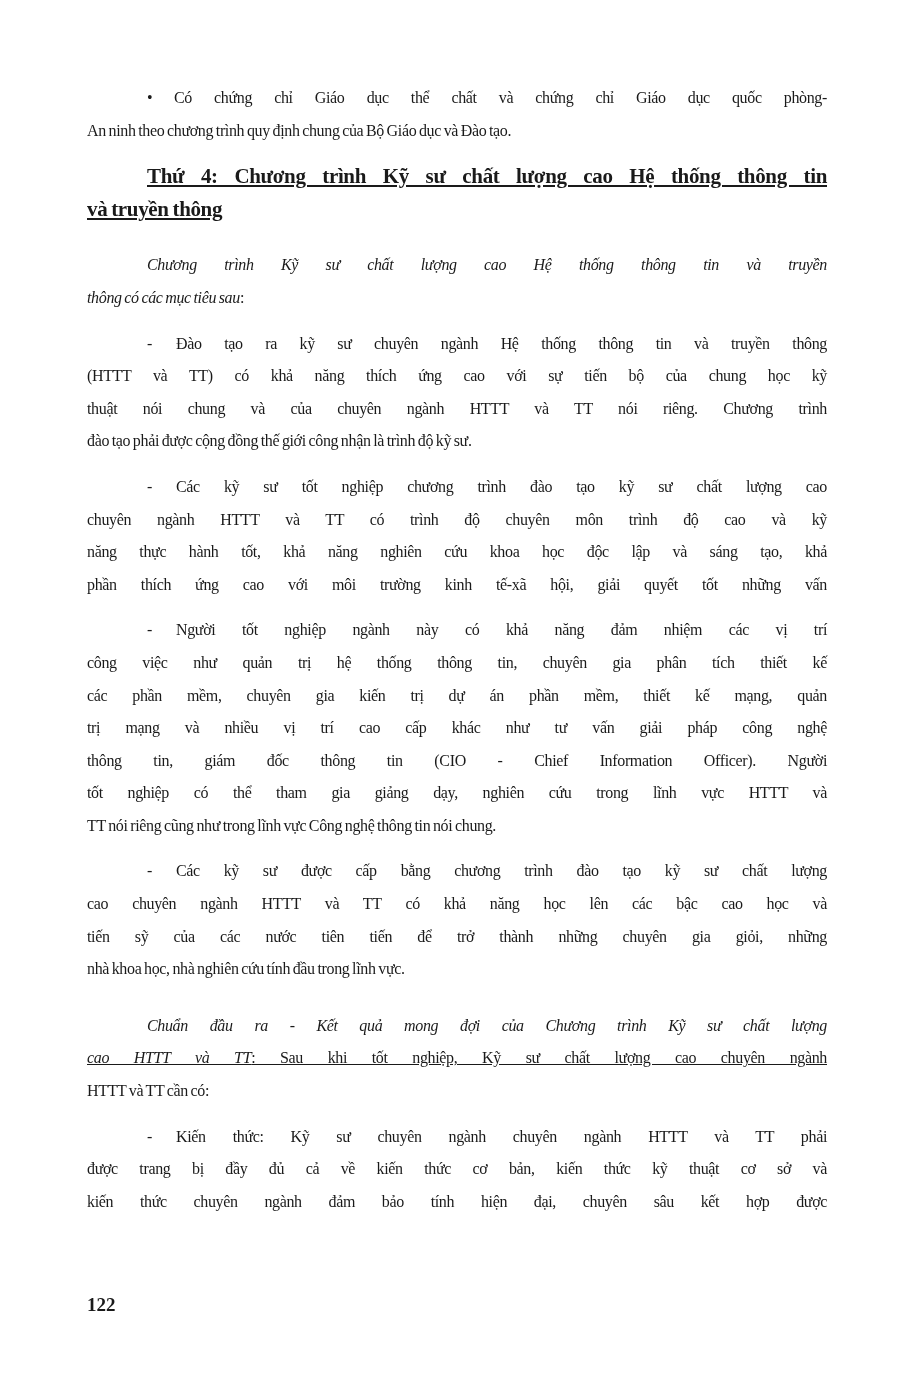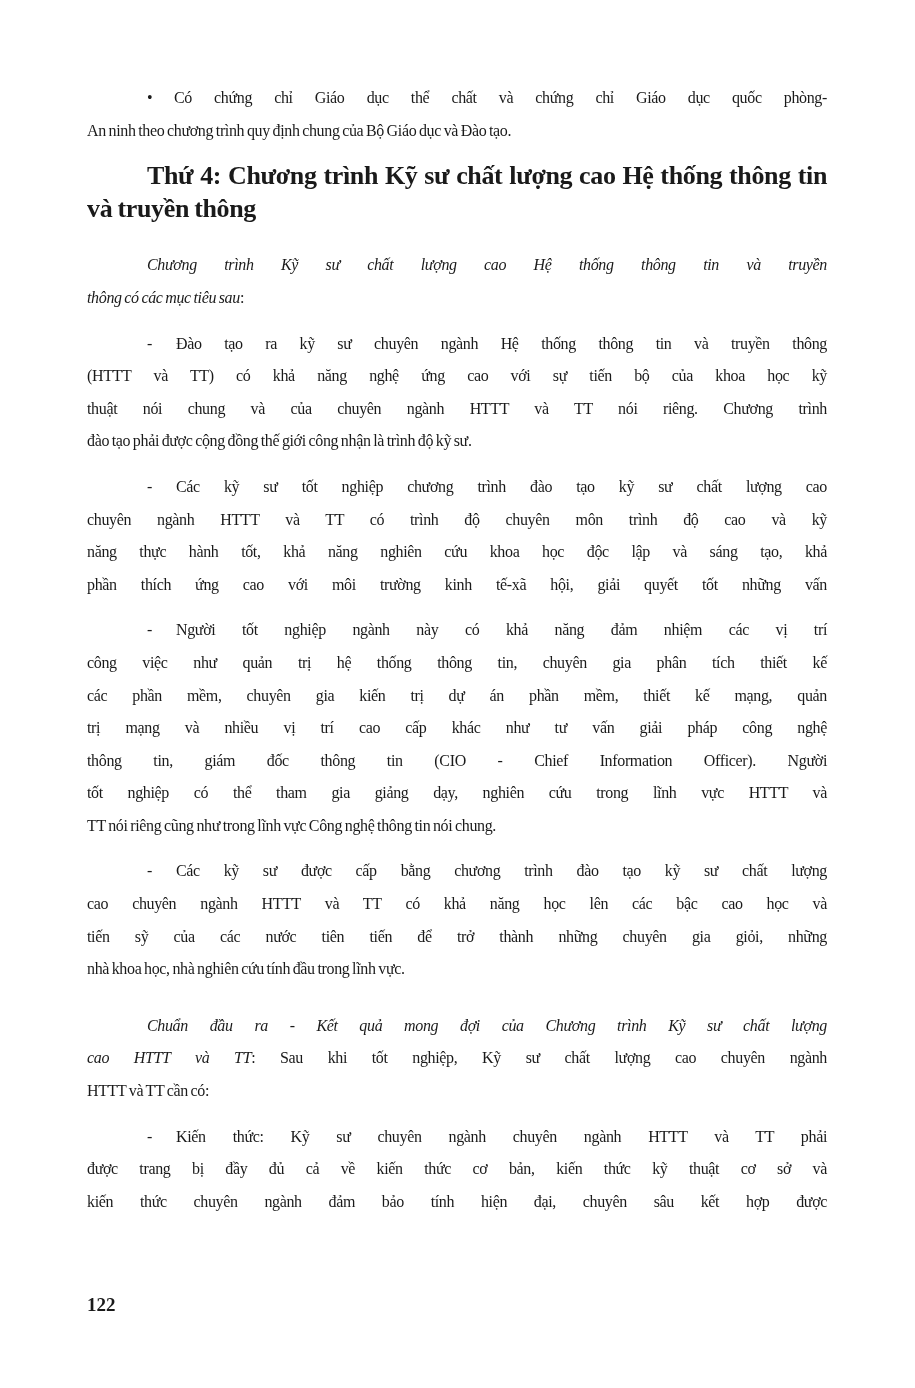--- a/index.html
+++ b/index.html
@@ -15,21 +15,21 @@
     font-size: 16px; white-space: nowrap;
     text-align: justify; text-align-last: justify;
     transform-origin: left center;
   }
   .line.last { text-align-last: left; }
   .line.indent { padding-left: 60px; }
   .i { font-style: italic; margin-top: 24px; }
   .b { font-weight: bold; }
   .bullet-mark { display: inline-block; width: 27px; }
   .dash-mark { display: inline-block; width: 29px; }
-  .heading .line { font-size: 26px; }
+  .heading .line { font-size: 21px; text-decoration: underline; }
   .page-number {
     position: absolute; left: 87px; top: 1294px;
     font-size: 19px; font-weight: bold;
   }
   
   .cond { letter-spacing: -0.35px; word-spacing: -1px; }
 </style>
 </head>
 <body>
 
@@ -45,21 +45,21 @@
     <span class="line last">và truyền thông</span>
   </div>
 
   <div class="para">
     <span class="line indent i">Chương trình Kỹ sư chất lượng cao Hệ thống thông tin và truyền</span>
     <span class="line last"><span class="i">thông có các mục tiêu sau</span><span>:</span></span>
   </div>
 
   <div class="para">
     <span class="line indent"><span class="dash-mark">-</span><span>Đào tạo ra kỹ sư chuyên ngành Hệ thống thông tin và truyền thông</span></span>
-    <span class="line">(HTTT và TT) có khả năng nghệ ứng cao với sự tiến bộ của khoa học kỹ</span>
+    <span class="line">(HTTT và TT) có khả năng thích ứng cao với sự tiến bộ của chung học kỹ</span>
     <span class="line">thuật nói chung và của chuyên ngành HTTT và TT nói riêng. Chương trình</span>
     <span class="line last">đào tạo phải được cộng đồng thế giới công nhận là trình độ kỹ sư.</span>
   </div>
 
   <div class="para">
     <span class="line indent"><span class="dash-mark">-</span><span>Các kỹ sư tốt nghiệp chương trình đào tạo kỹ sư chất lượng cao</span></span>
     <span class="line">chuyên ngành HTTT và TT có trình độ chuyên môn trình độ cao và kỹ</span>
     <span class="line">năng thực hành tốt, khả năng nghiên cứu khoa học độc lập và sáng tạo, khả</span>
     <span class="line">phần thích ứng cao với môi trường kinh tế-xã hội, giải quyết tốt những vấn</span>
   </div>
@@ -76,21 +76,21 @@
 
   <div class="para">
     <span class="line indent"><span class="dash-mark">-</span><span>Các kỹ sư được cấp bằng chương trình đào tạo kỹ sư chất lượng</span></span>
     <span class="line">cao chuyên ngành HTTT và TT có khả năng học lên các bậc cao học và</span>
     <span class="line">tiến sỹ của các nước tiên tiến để trở thành những chuyên gia giỏi, những</span>
     <span class="line last">nhà khoa học, nhà nghiên cứu tính đầu trong lĩnh vực.</span>
   </div>
 
   <div class="para">
     <span class="line indent i">Chuẩn đầu ra - Kết quả mong đợi của Chương trình Kỹ sư chất lượng</span>
-    <span class="line" style="transform: scaleX(0.999979); width: 740.016px; box-sizing: border-box; padding-left: 0px;"><span class="i">cao HTTT và TT</span><span>: Sau khi tốt nghiệp, Kỹ sư chất lượng cao chuyên ngành</span></span>
+    <span class="line" style="transform: scaleX(0.999979); width: 740.016px; box-sizing: border-box; padding-left: 0px; text-decoration: underline;"><span class="i">cao HTTT và TT</span><span>: Sau khi tốt nghiệp, Kỹ sư chất lượng cao chuyên ngành</span></span>
     <span class="line last">HTTT và TT cần có:</span>
   </div>
 
   <div class="para">
     <span class="line indent"><span class="dash-mark">-</span><span>Kiến thức: Kỹ sư chuyên ngành chuyên ngành HTTT và TT phải</span></span>
     <span class="line">được trang bị đầy đủ cả về kiến thức cơ bản, kiến thức kỹ thuật cơ sở và</span>
     <span class="line">kiến thức chuyên ngành đảm bảo tính hiện đại, chuyên sâu kết hợp được</span>
   </div>
 
 </div>

